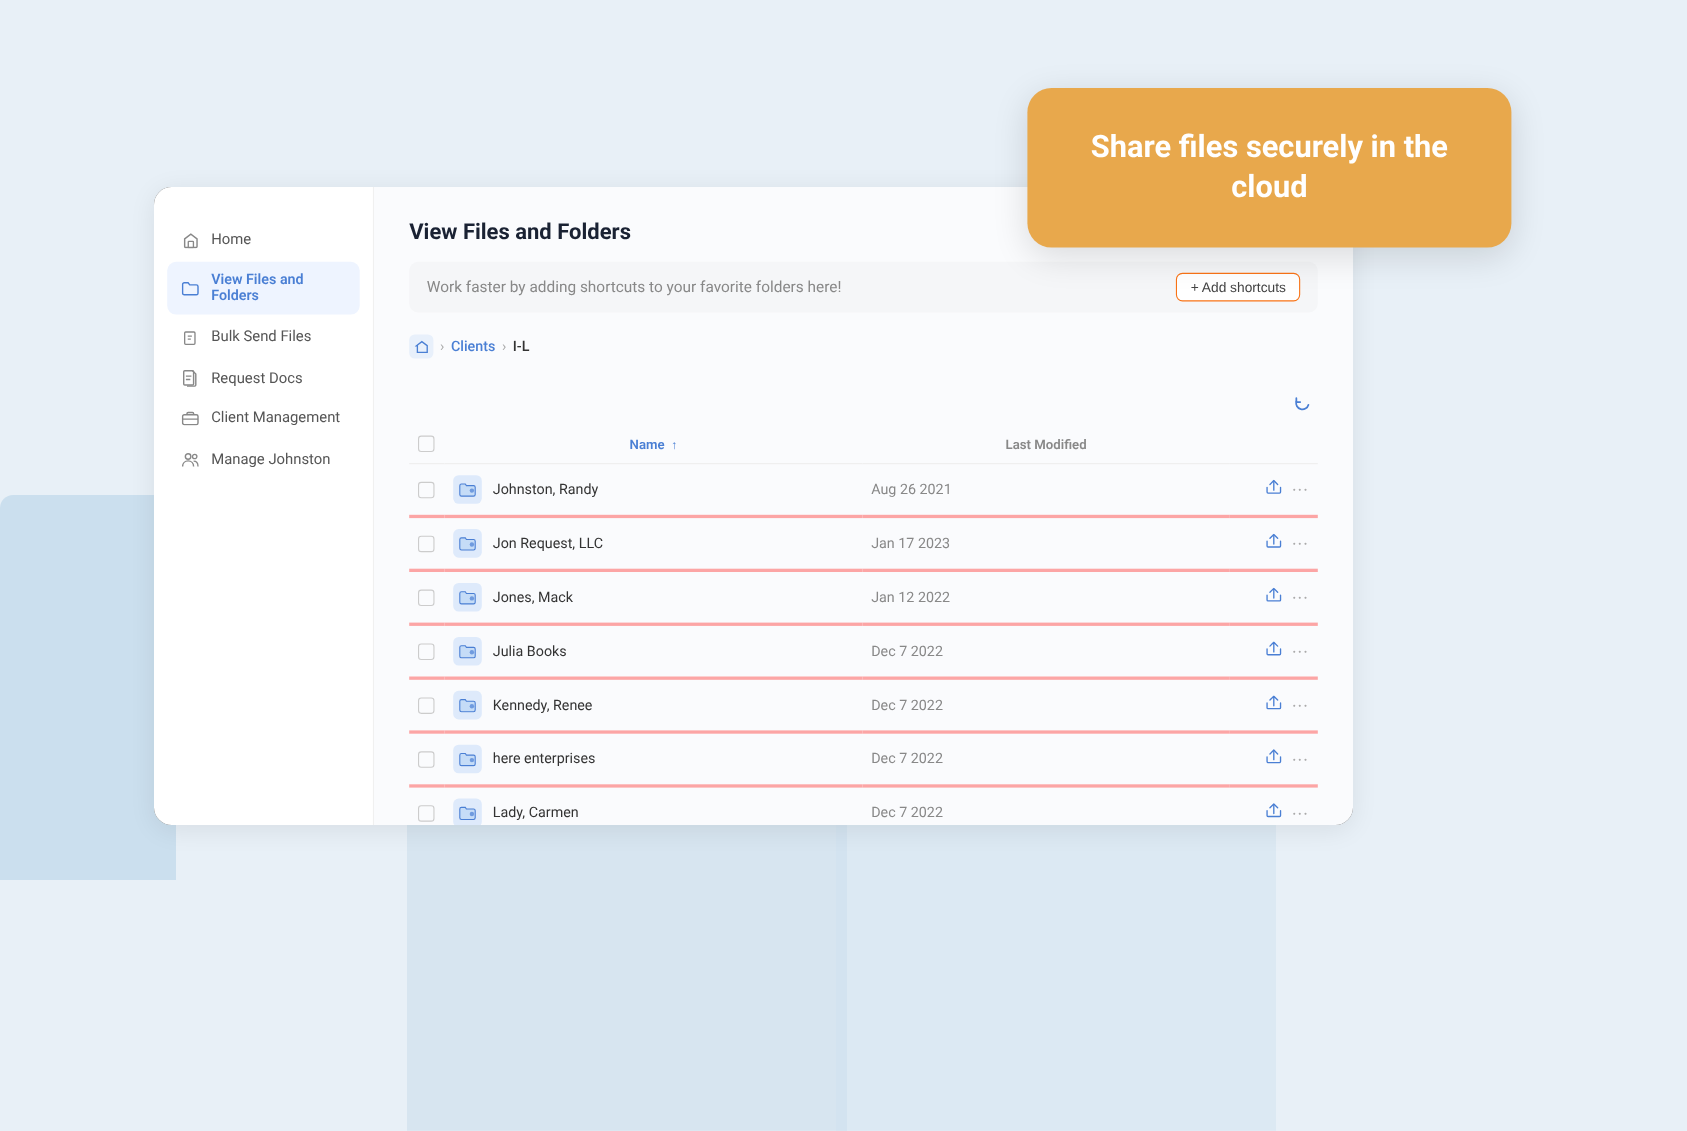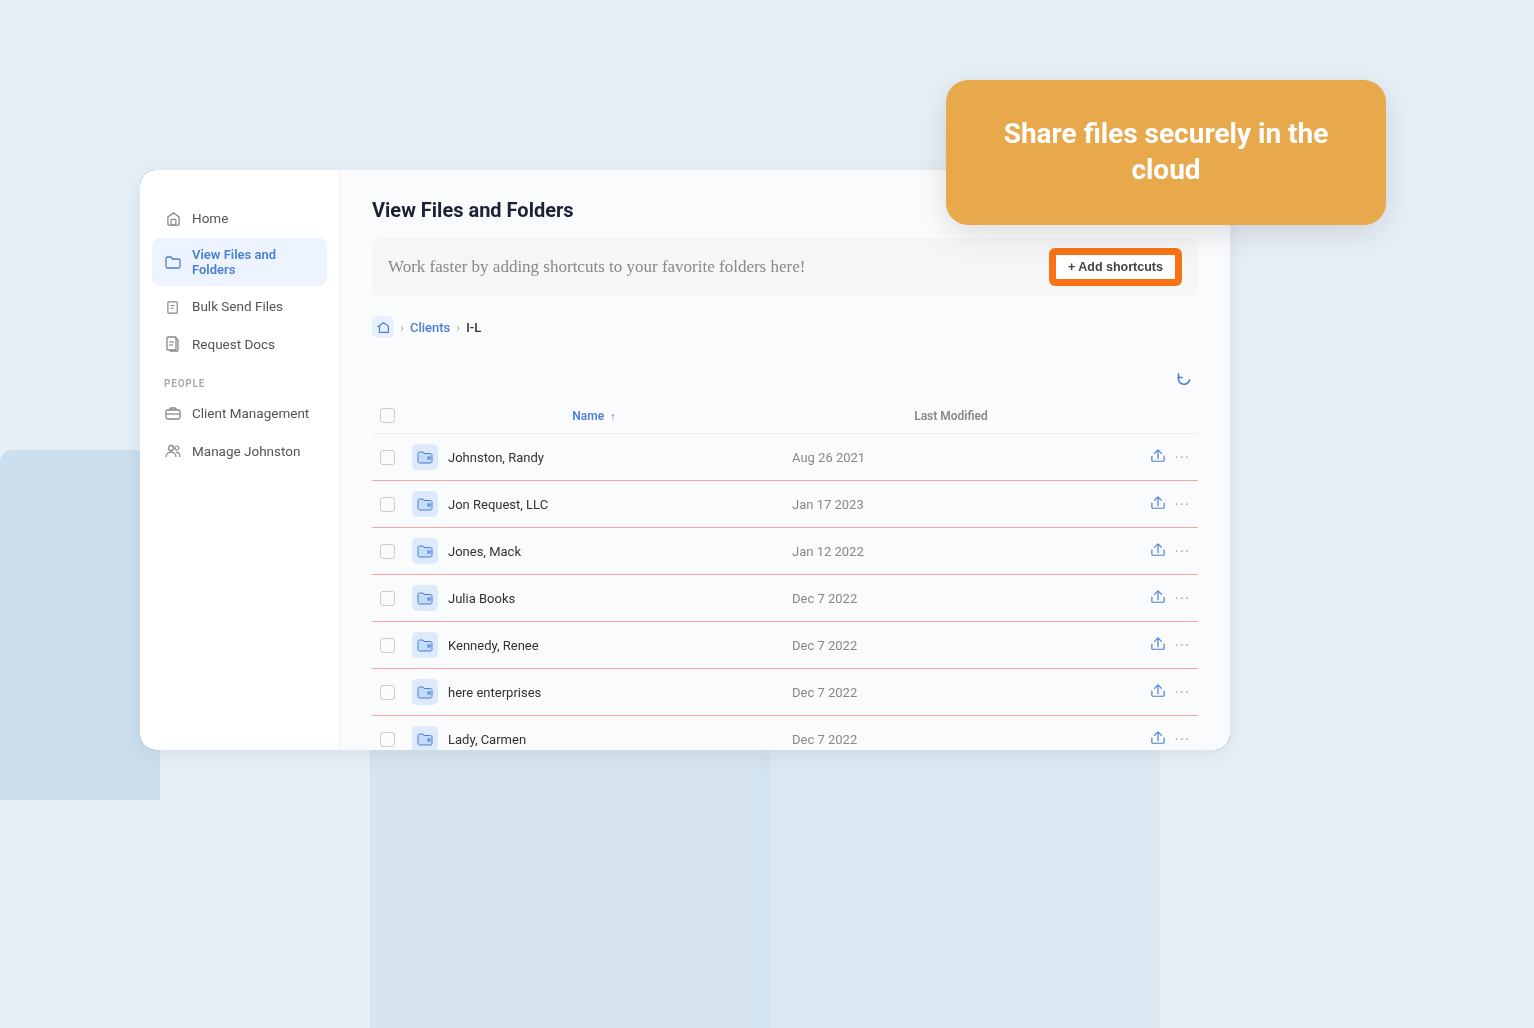--- a/index.html
+++ b/index.html
@@ -130,36 +130,35 @@
     .shortcuts-bar {
       display: flex;
       align-items: center;
       justify-content: space-between;
       background: #f5f6f8;
       border-radius: 8px;
       padding: 10px 16px;
       margin-bottom: 20px;
     }
     .shortcuts-text {
-      font-size: 17px;
+      font-size: 14px;
       color: #888;
-      font-family: Liberation Serif, serif;
     }
     .shortcuts-btn {
       display: flex;
       align-items: center;
       gap: 4px;
       font-size: 12.5px;
       color: #444;
       background: #fff;
-      border: 7px solid #f97316;
+      border: 1px solid #f97316;
       border-radius: 6px;
       padding: 5px 12px;
       cursor: pointer;
-      font-weight: 700;
+      font-weight: 400;
     }
 
     
     .breadcrumb-row {
       display: flex;
       align-items: center;
       gap: 6px;
       margin-bottom: 16px;
       padding-bottom: 12px;
     }
@@ -219,21 +218,21 @@
       border-bottom: 1px solid #eee;
     }
     .file-table th.name-col {
       color: #4a7fd4;
       font-weight: 600;
     }
     .file-table td {
       padding: 10px 8px;
       font-size: 13px;
       color: #333;
-      border-bottom: 1px solid #fca5a5;
+      border-bottom: 3px solid #fca5a5;
       vertical-align: middle;
     }
 
     .col-check { width: 32px; }
     .col-name { width: 380px; }
     .col-actions { width: 80px; text-align: right; }
 
     .file-name-cell {
       display: flex;
       align-items: center;
@@ -273,21 +272,21 @@
       color: #aaa;
       cursor: pointer;
       font-size: 16px;
       letter-spacing: 1px;
     }
 
     
     .tooltip-card {
       position: absolute;
       top: 80px;
-      right: 148px;
+      right: 160px;
       background: #e8a84c;
       border-radius: 22px;
       padding: 36px 48px;
       min-width: 380px;
       max-width: 440px;
       box-shadow: 0 8px 32px rgba(0,0,0,0.13);
       z-index: 10;
     }
     .tooltip-text {
       font-size: 28px;
@@ -357,21 +356,20 @@
             <rect x="1" y="1" width="9" height="13" rx="1" stroke="#888" stroke-width="1.3"></rect>
             <path d="M9 1l3 3v10a1 1 0 01-1 1H4" stroke="#888" stroke-width="1.3" fill="none"></path>
             <line x1="3" y1="6" x2="8" y2="6" stroke="#888" stroke-width="1.2"></line>
             <line x1="3" y1="9" x2="7" y2="9" stroke="#888" stroke-width="1.2"></line>
           </svg>
         </span>
         <span>Request Docs</span>
       </div>
     </div>
 
-    <div class="sidebar-section-label">PEOPLE</div>
 
     <div class="sidebar-nav">
       <div class="sidebar-item">
         <span class="sidebar-icon">
           <svg width="16" height="14" viewBox="0 0 16 14" fill="none">
             <rect x="1" y="4" width="14" height="9" rx="1.5" stroke="#888" stroke-width="1.3" fill="none"></rect>
             <path d="M5 4V3a1 1 0 011-1h4a1 1 0 011 1v1" stroke="#888" stroke-width="1.3" fill="none"></path>
             <line x1="1" y1="8" x2="15" y2="8" stroke="#888" stroke-width="1.2"></line>
           </svg>
         </span>

